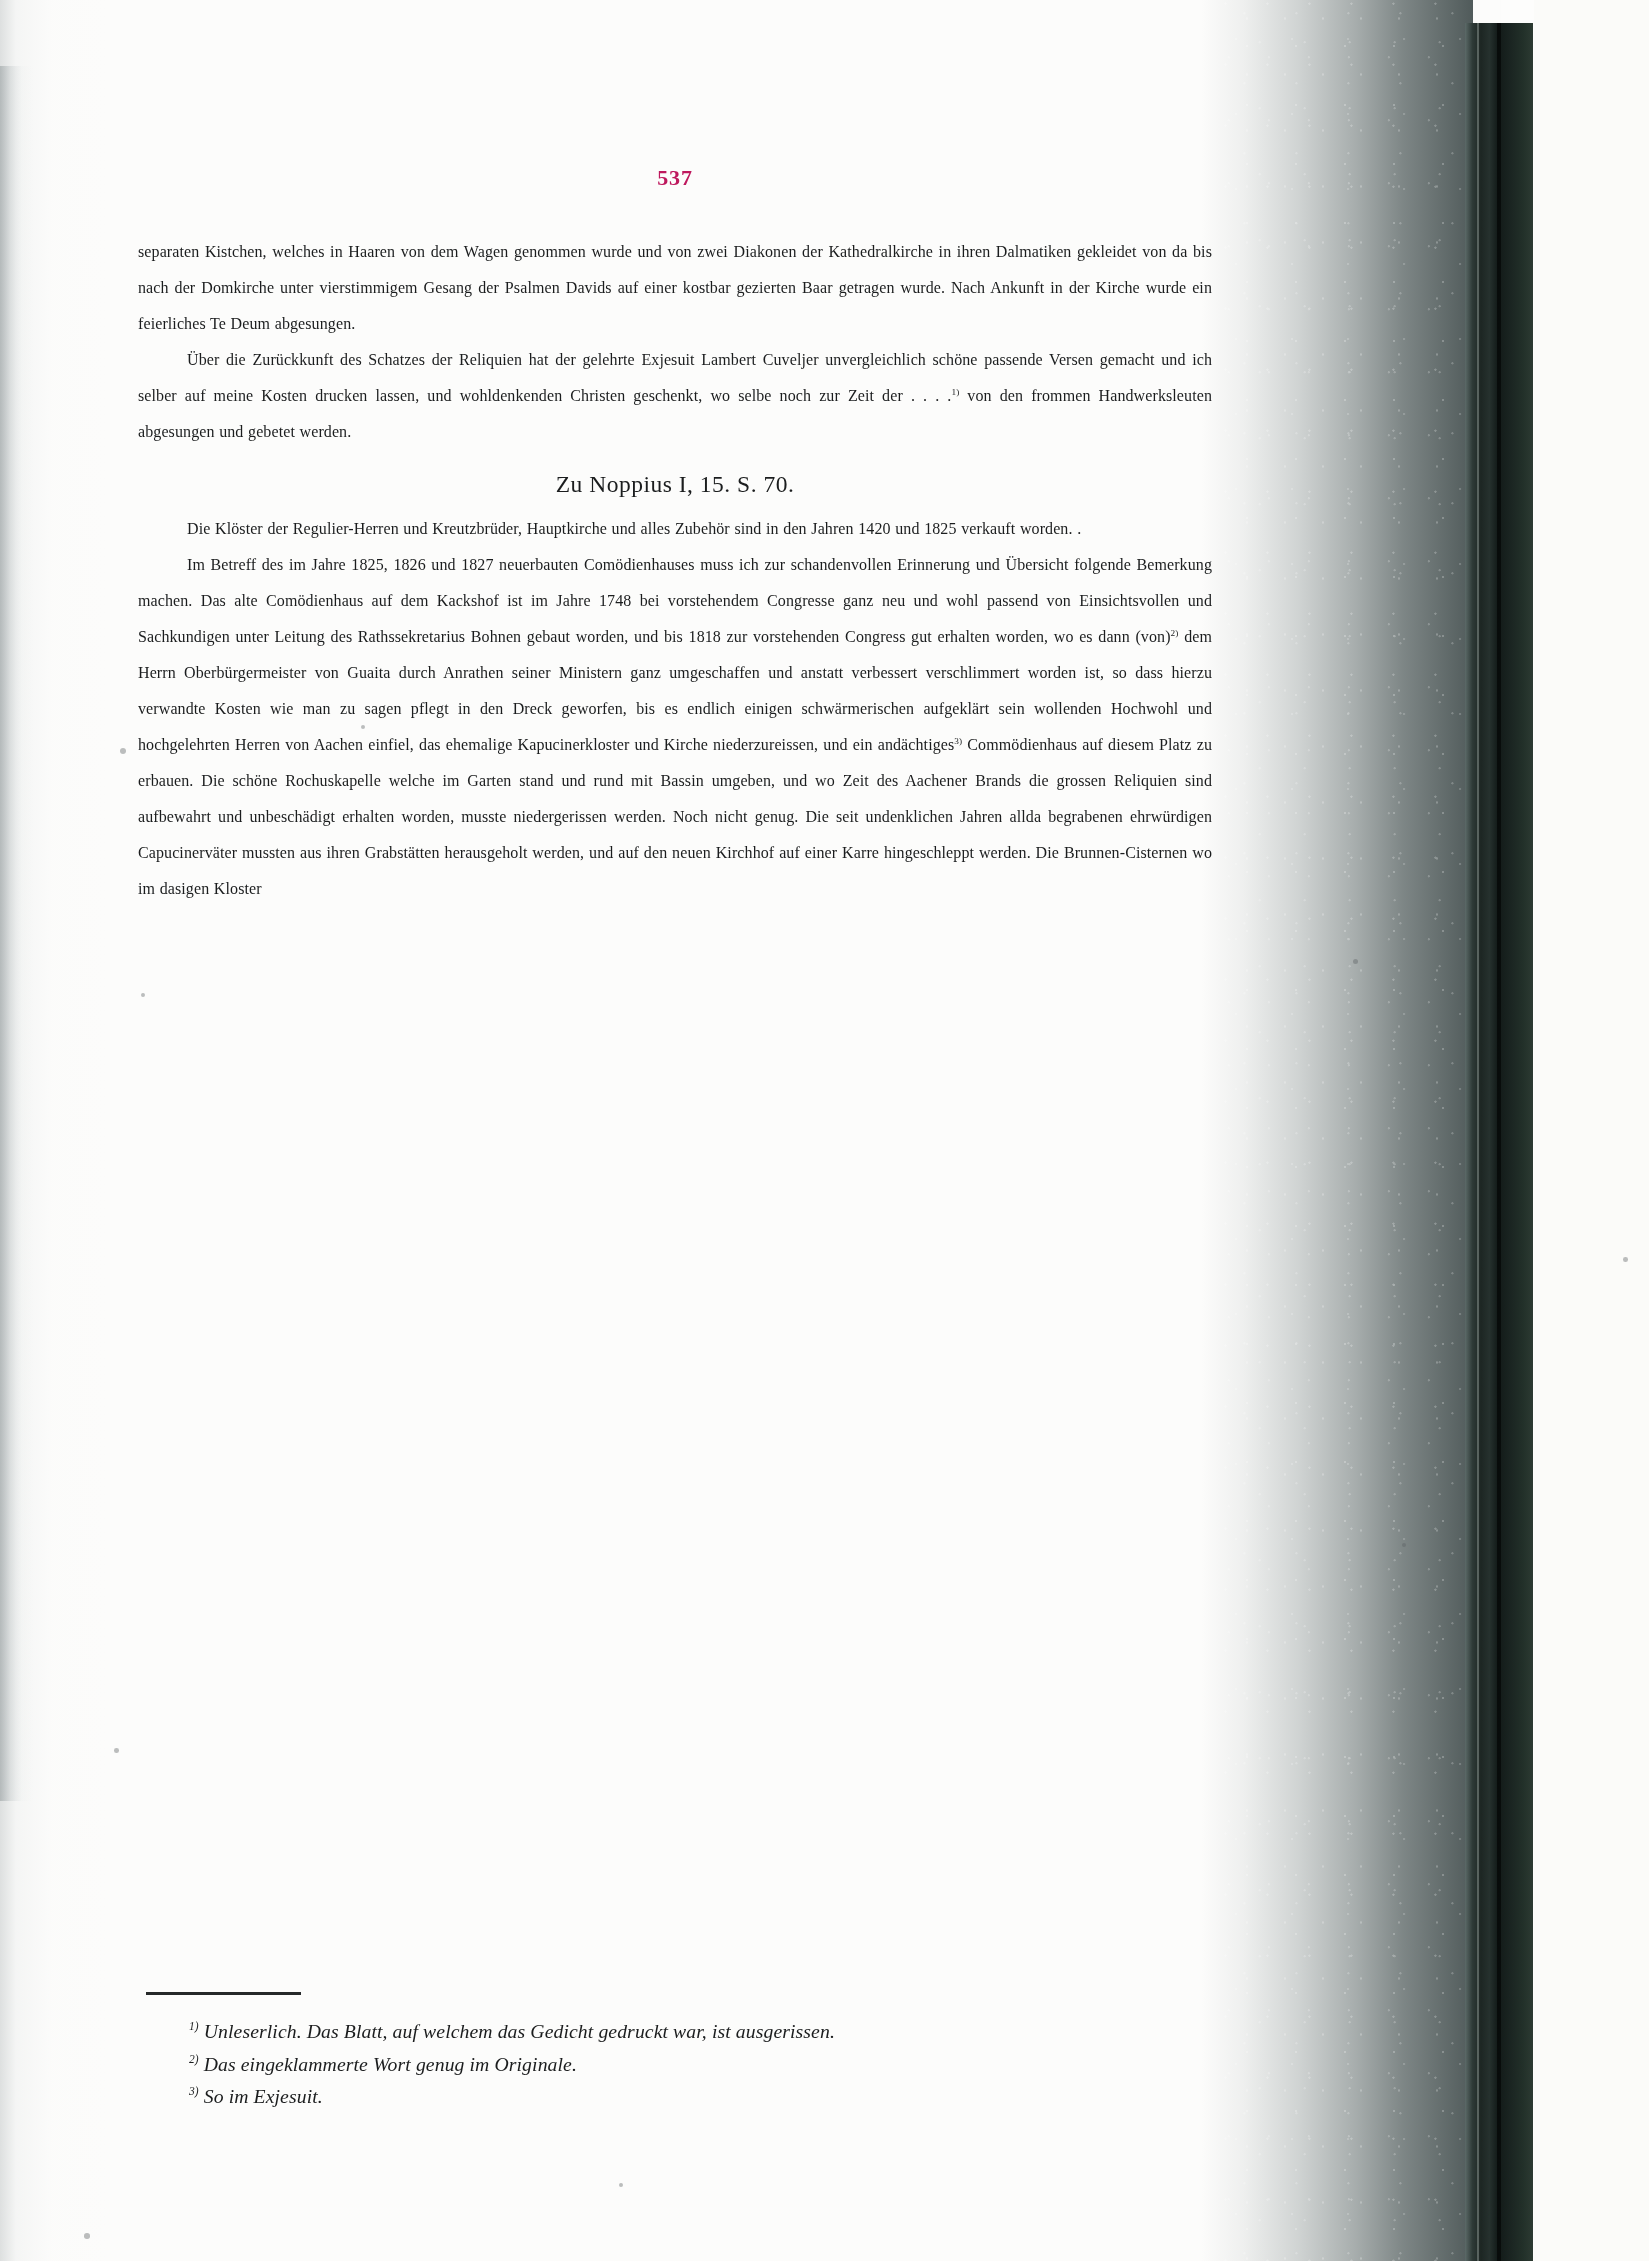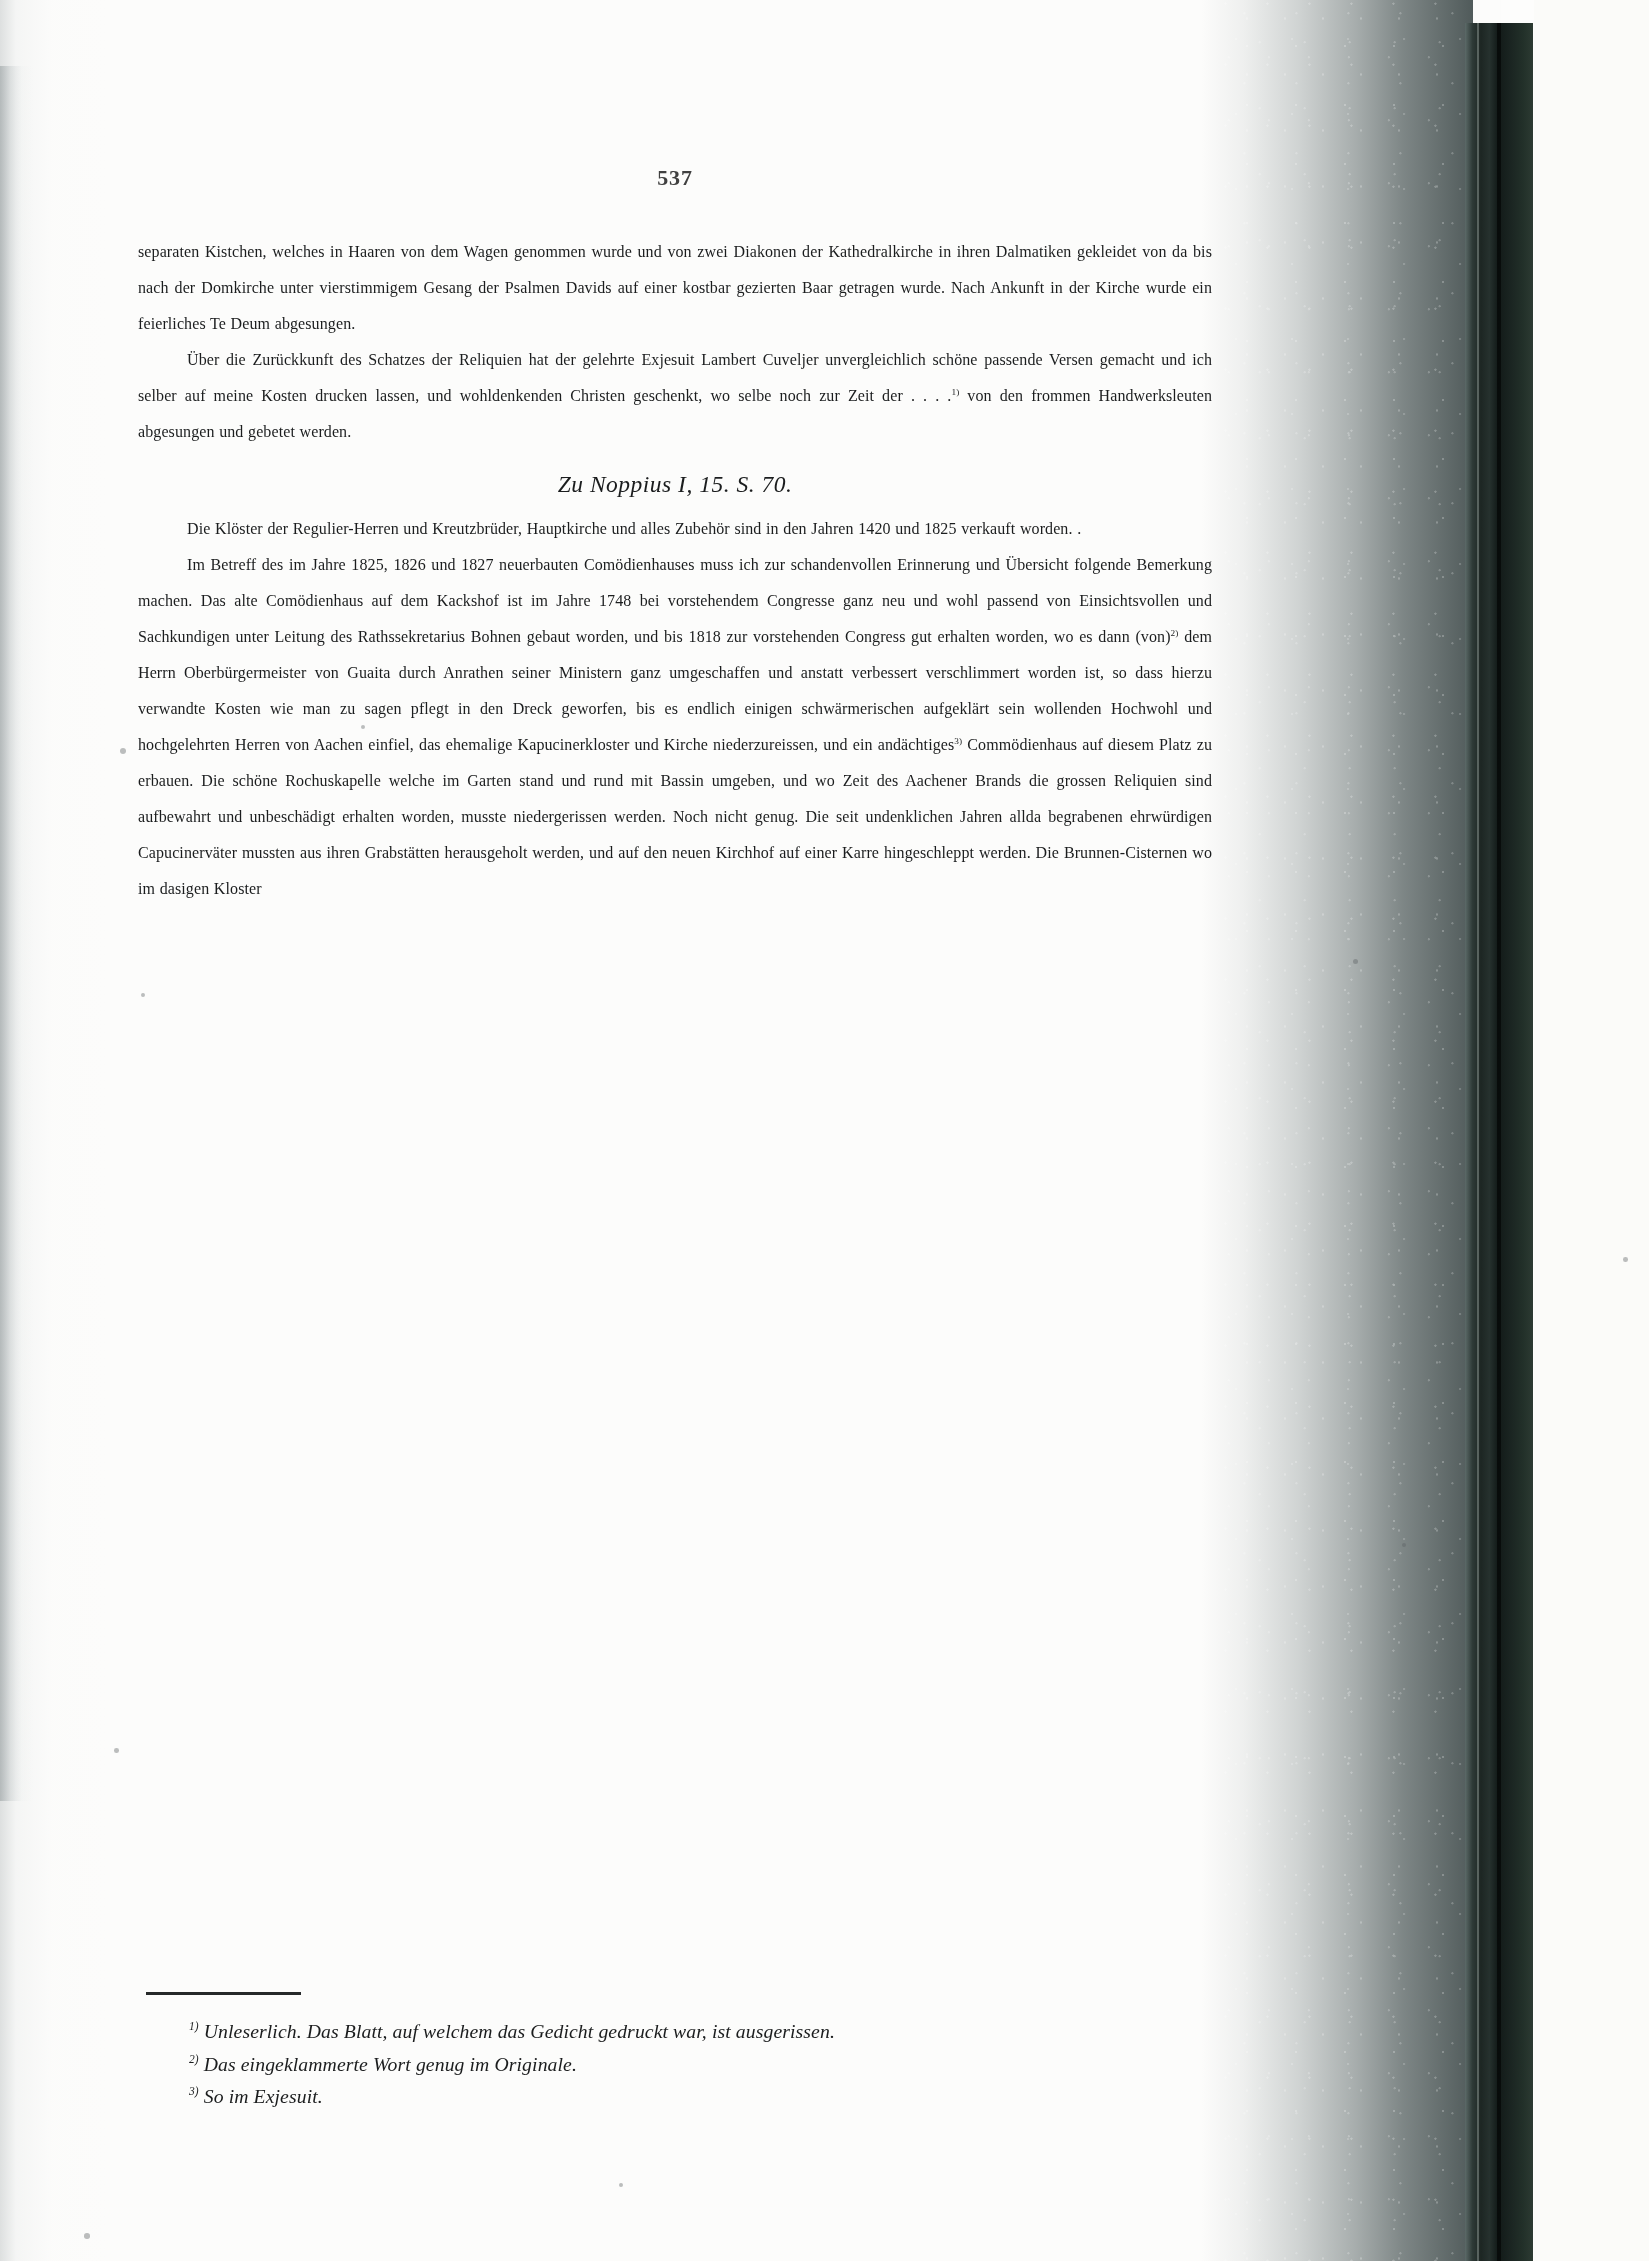--- a/index.html
+++ b/index.html
@@ -136,21 +136,21 @@
     width: 1074px;
   }
 
   .page-number {
     margin: 0;
     padding-top: 165px;
     text-align: center;
     font-size: 22px;
     font-weight: 700;
     letter-spacing: 0.9px;
-    color: #404040;
+    color: #be185d;
   }
 
   .body-block {
     margin-top: 43px;
   }
 
   p.para {
     margin: 0;
     font-size: 16px;
     line-height: 36px;
@@ -161,21 +161,20 @@
     word-spacing: 0.5px;
   }
 
   p.para.indent {
     text-indent: 49px;
   }
 
   .section-heading {
     margin: 17px 0 9.4px 0;
     text-align: center;
-    font-style: italic;
     font-size: 23.5px;
     line-height: 35px;
     color: #1b1d1e;
     letter-spacing: 0.5px;
   }
 
   sup {
     font-size: 0.58em;
     vertical-align: super;
     line-height: 0;

